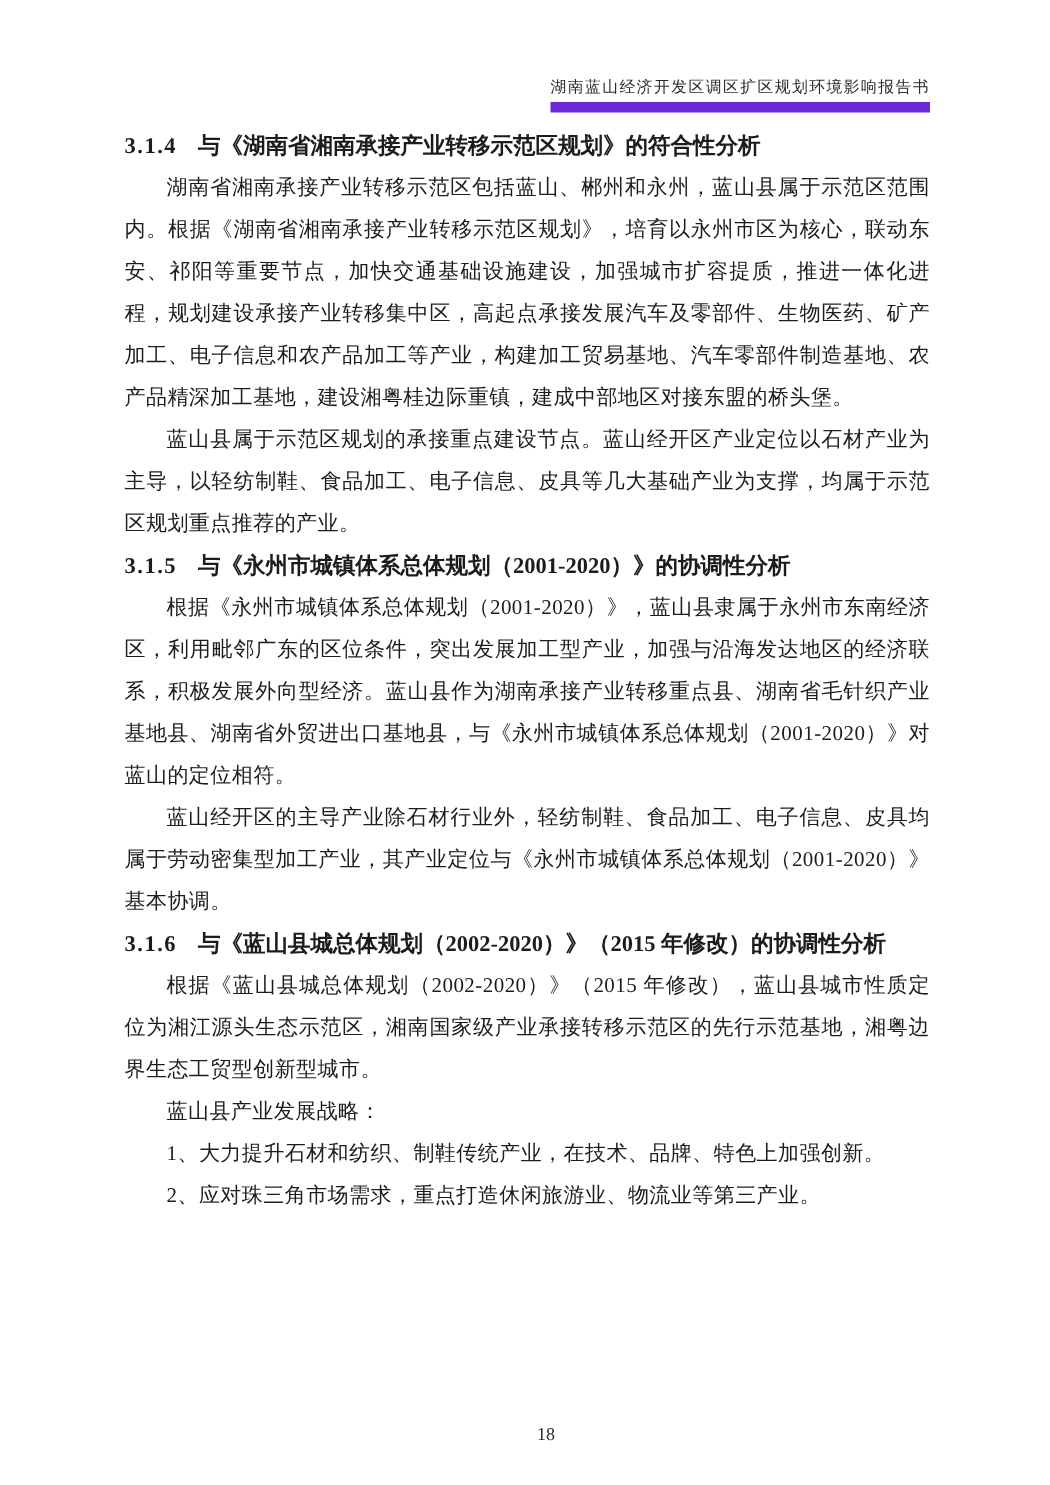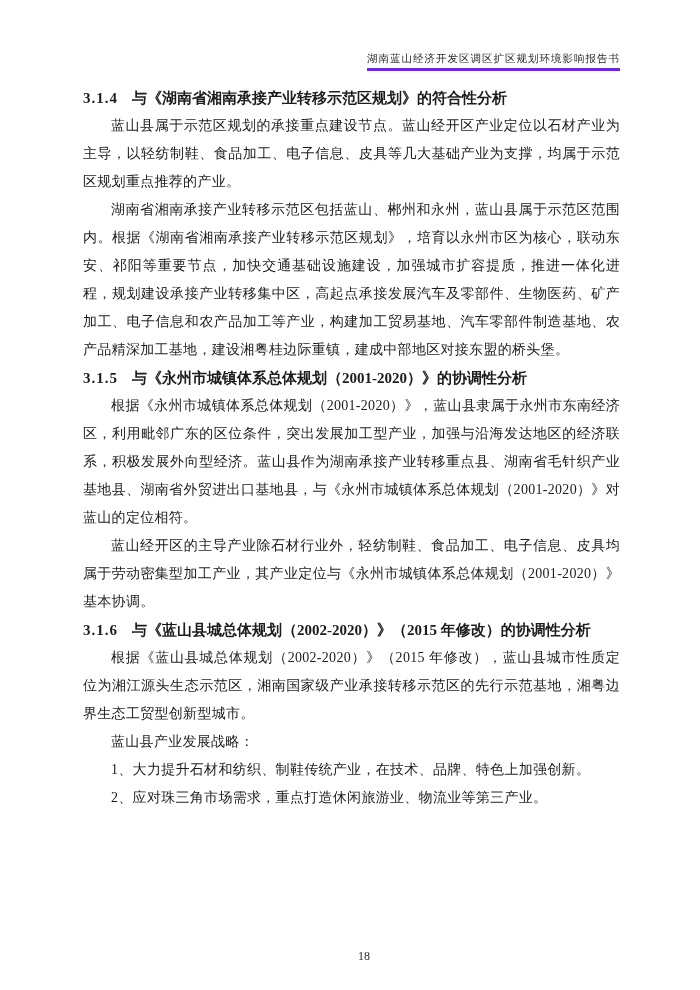--- a/index.html
+++ b/index.html
@@ -22,21 +22,21 @@
   .page-header {
     text-align: right;
     height: 16px;
     margin-bottom: 20px;
   }
   .header-title {
     display: inline-block;
     font-size: 10.5px;
     letter-spacing: 1px;
     color: #2a2a2a;
-    border-bottom: 3px solid #6d28d9;
+    border-bottom: 7px solid #6d28d9;
     padding-bottom: 3px;
     line-height: 12px;
   }
   .content {
     width: 537px;
   }
   .sec {
     margin: 0;
     font-size: 15px;
     font-weight: bold;
@@ -72,22 +72,22 @@
 
   <div class="page-header">
     <span class="header-title">湖南蓝山经济开发区调区扩区规划环境影响报告书</span>
   </div>
 
   <div class="content">
 
     <h3 class="sec">
       <span class="sec-num">3.1.4</span><span class="sec-title">与《湖南省湘南承接产业转移示范区规划》的符合性分析</span>
     </h3>
+    <p class="para">湖南省湘南承接产业转移示范区包括蓝山、郴州和永州，蓝山县属于示范区范围内。根据《湖南省湘南承接产业转移示范区规划》，培育以永州市区为核心，联动东安、祁阳等重要节点，加快交通基础设施建设，加强城市扩容提质，推进一体化进程，规划建设承接产业转移集中区，高起点承接发展汽车及零部件、生物医药、矿产加工、电子信息和农产品加工等产业，构建加工贸易基地、汽车零部件制造基地、农产品精深加工基地，建设湘粤桂边际重镇，建成中部地区对接东盟的桥头堡。</p>
     <p class="para">蓝山县属于示范区规划的承接重点建设节点。蓝山经开区产业定位以石材产业为主导，以轻纺制鞋、食品加工、电子信息、皮具等几大基础产业为支撑，均属于示范区规划重点推荐的产业。</p>
-    <p class="para">湖南省湘南承接产业转移示范区包括蓝山、郴州和永州，蓝山县属于示范区范围内。根据《湖南省湘南承接产业转移示范区规划》，培育以永州市区为核心，联动东安、祁阳等重要节点，加快交通基础设施建设，加强城市扩容提质，推进一体化进程，规划建设承接产业转移集中区，高起点承接发展汽车及零部件、生物医药、矿产加工、电子信息和农产品加工等产业，构建加工贸易基地、汽车零部件制造基地、农产品精深加工基地，建设湘粤桂边际重镇，建成中部地区对接东盟的桥头堡。</p>
 
     <h3 class="sec">
       <span class="sec-num">3.1.5</span><span class="sec-title">与《永州市城镇体系总体规划（2001-2020）》的协调性分析</span>
     </h3>
     <p class="para">根据《永州市城镇体系总体规划（2001-2020）》，蓝山县隶属于永州市东南经济区，利用毗邻广东的区位条件，突出发展加工型产业，加强与沿海发达地区的经济联系，积极发展外向型经济。蓝山县作为湖南承接产业转移重点县、湖南省毛针织产业基地县、湖南省外贸进出口基地县，与《永州市城镇体系总体规划（2001-2020）》对蓝山的定位相符。</p>
     <p class="para">蓝山经开区的主导产业除石材行业外，轻纺制鞋、食品加工、电子信息、皮具均属于劳动密集型加工产业，其产业定位与《永州市城镇体系总体规划（2001-2020）》基本协调。</p>
 
     <h3 class="sec">
       <span class="sec-num">3.1.6</span><span class="sec-title">与《蓝山县城总体规划（2002-2020）》（2015 年修改）的协调性分析</span>
     </h3>

